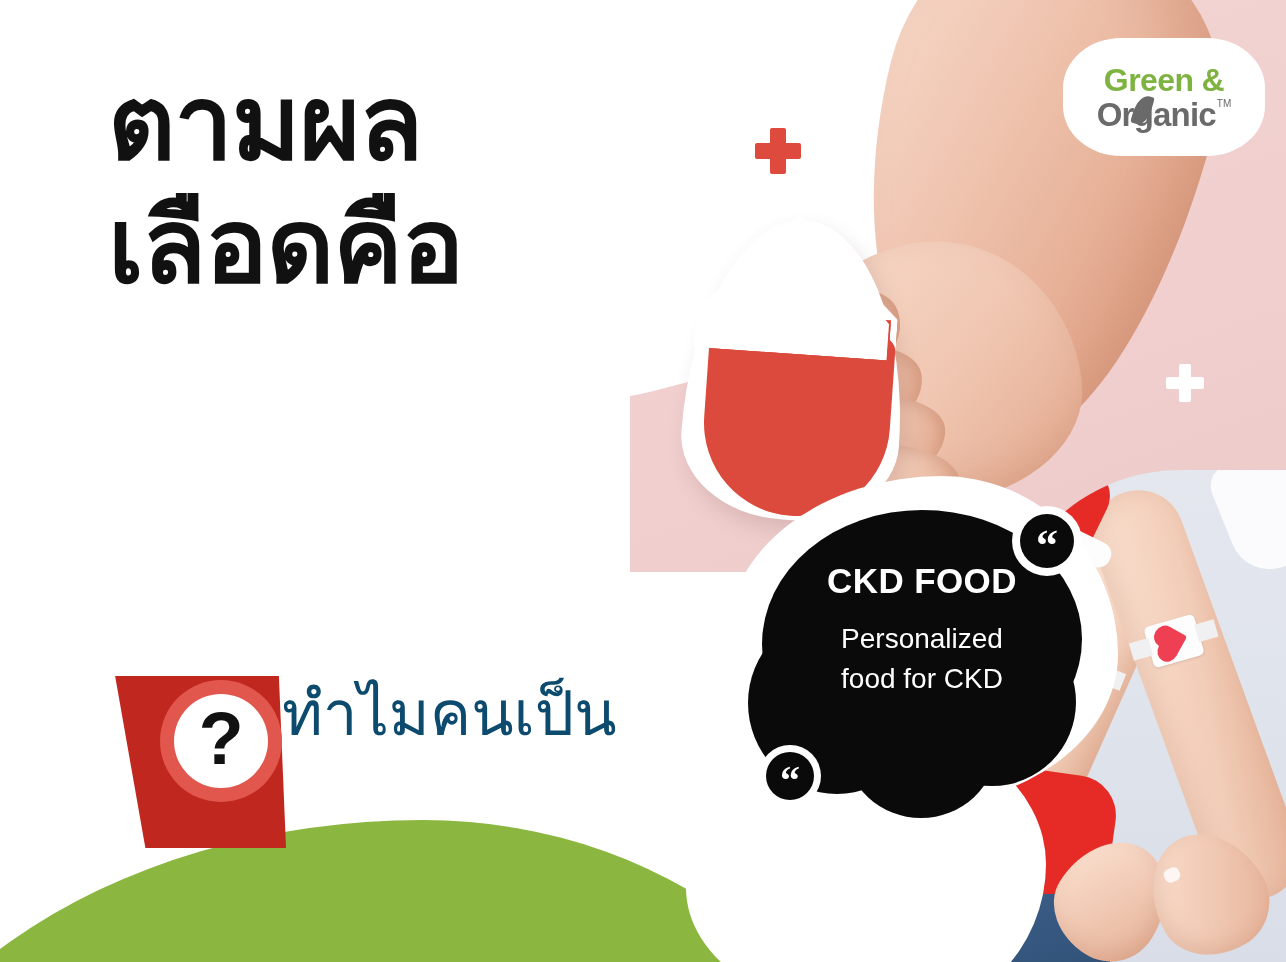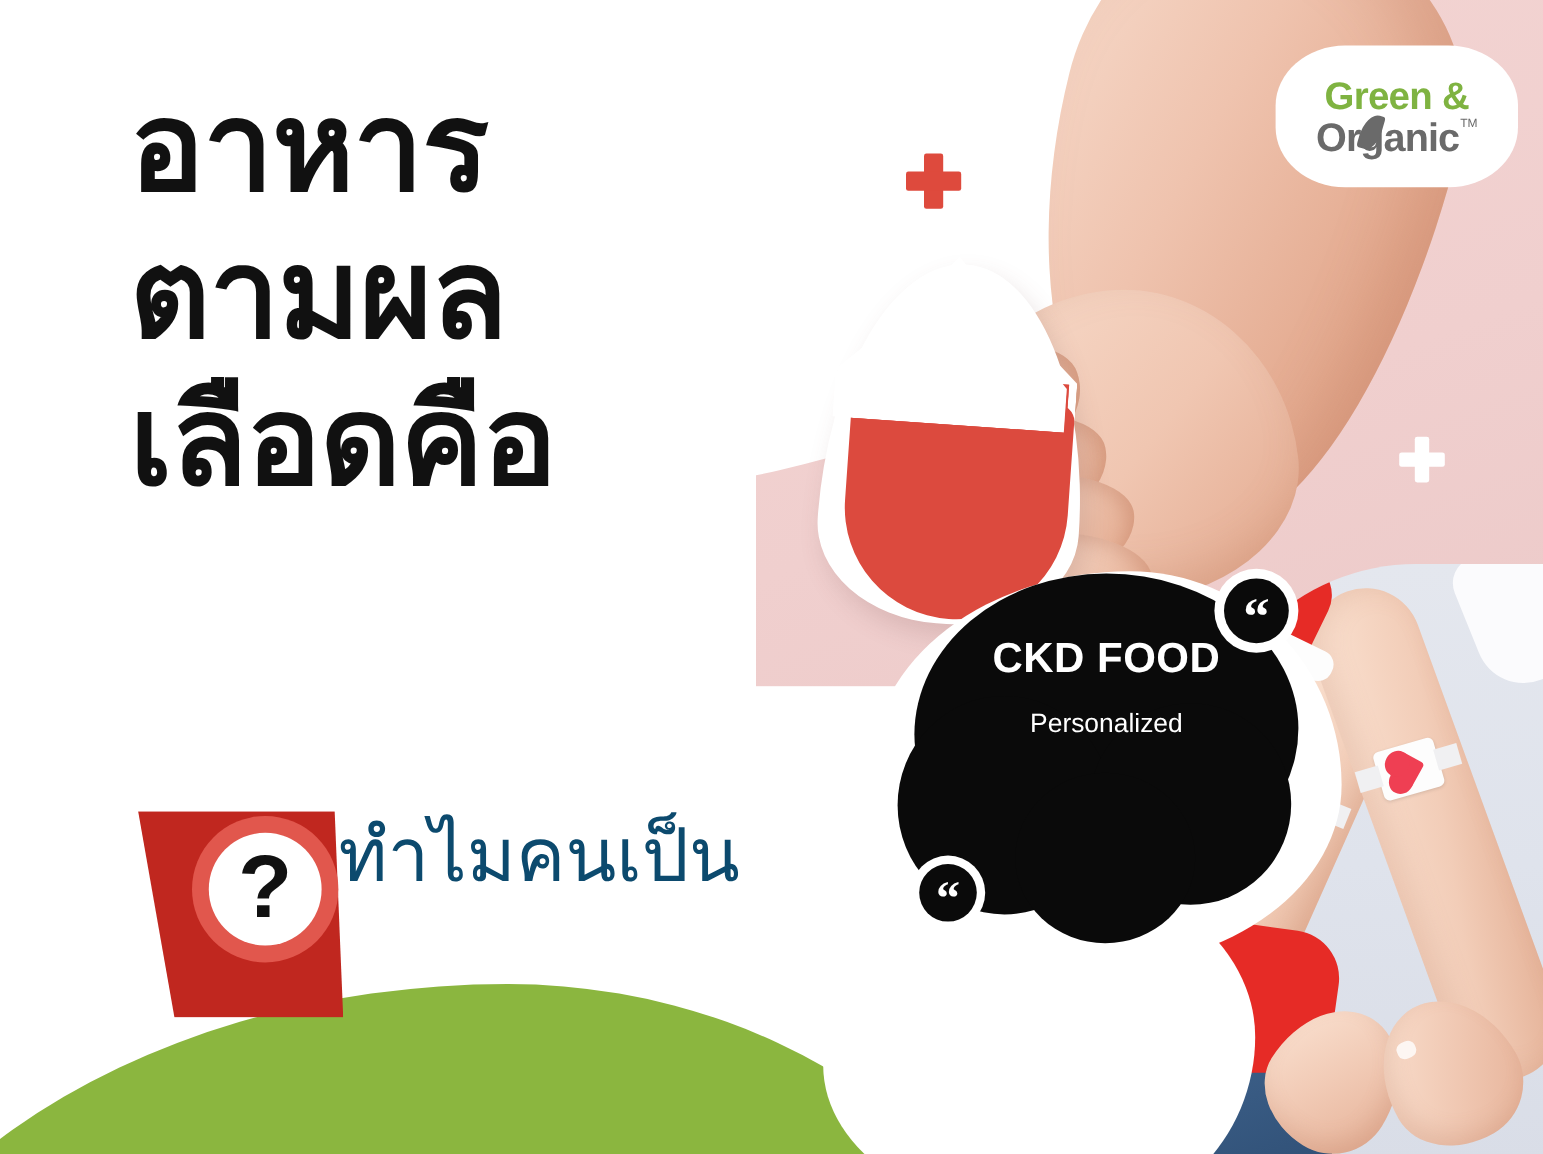--- a/index.html
+++ b/index.html
@@ -333,21 +333,21 @@
     position: absolute;
     left: -40px; top: 250px;
     width: 360px; height: 300px;
     background: #ffffff;
     border-radius: 48% 52% 44% 56% / 56% 48% 52% 44%;
   }
 
   
   .black-blob {
     position: absolute;
-    left: 748px; top: 468px;
+    left: 748px; top: 500px;
     width: 350px; height: 312px;
   }
   .bb-main {
     position: absolute;
     left: 14px; top: 10px;
     width: 320px; height: 258px;
     background: #0a0a0a;
     border-radius: 50% 50% 48% 52% / 52% 50% 50% 48%;
   }
   .bb-lobe1 {
@@ -380,21 +380,21 @@
     color: #ffffff;
   }
   .blob-title {
     font-size: 35px;
     font-weight: bold;
     letter-spacing: 0.4px;
     line-height: 1.1;
   }
   .blob-sub {
     margin-top: 18px;
-    font-size: 22px;
+    font-size: 28px;
     line-height: 1.45;
     font-weight: 400;
   }
   .quote-circle {
     position: absolute;
     width: 54px; height: 54px;
     border-radius: 50%;
     background: #0a0a0a;
     box-shadow: 0 0 0 8px #ffffff;
     z-index: 8;
@@ -603,20 +603,21 @@
   <div class="black-blob">
     <div class="bb-main"></div>
     <div class="bb-lobe1"></div>
     <div class="bb-lobe2"></div>
     <div class="bb-lobe3"></div>
 
     <div class="blob-text">
       <div class="blob-title">CKD FOOD</div>
       <div class="blob-sub">
         <div>Personalized</div>
+        <div>food for CKD</div>
       </div>
     </div>
 
     <div class="quote-circle q-tr">
       <span class="quote-glyph">“</span>
     </div>
     <div class="quote-circle q-bl">
       <span class="quote-glyph">“</span>
     </div>
   </div>
@@ -633,21 +634,20 @@
   <div class="cross cross-red">
     <i class="cv"></i>
     <i class="ch"></i>
   </div>
   <div class="cross cross-white">
     <i class="cv"></i>
     <i class="ch"></i>
   </div>
 
   <div class="headline">
-    <div class="hl-line">อาหาร</div>
     <div class="hl-line">ตามผล</div>
     <div class="hl-line">เลือดคือ</div>
   </div>
 
   <div class="q-badge">
     <div class="q-banner"></div>
     <div class="q-ring">
       <div class="q-inner">
         <span class="q-mark">?</span>
       </div>

